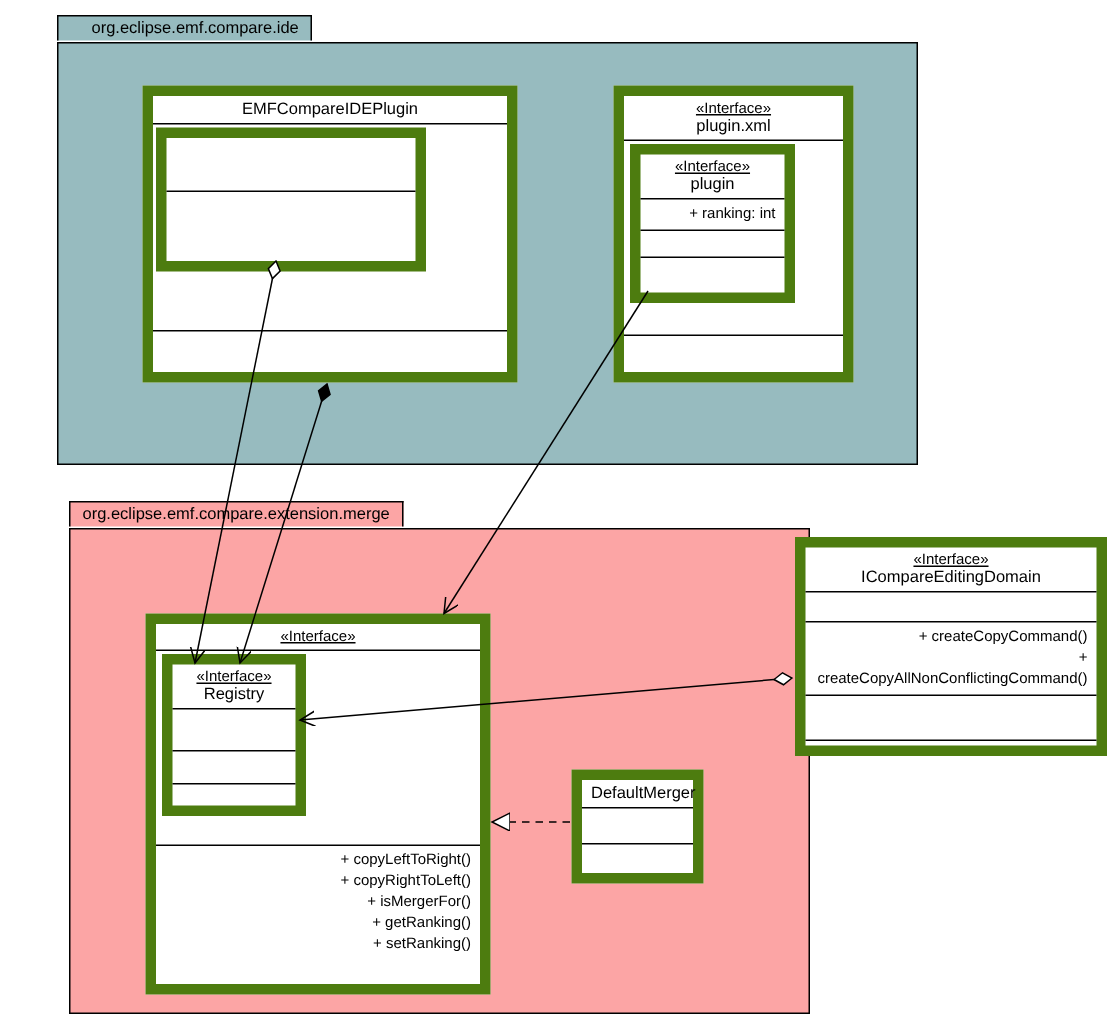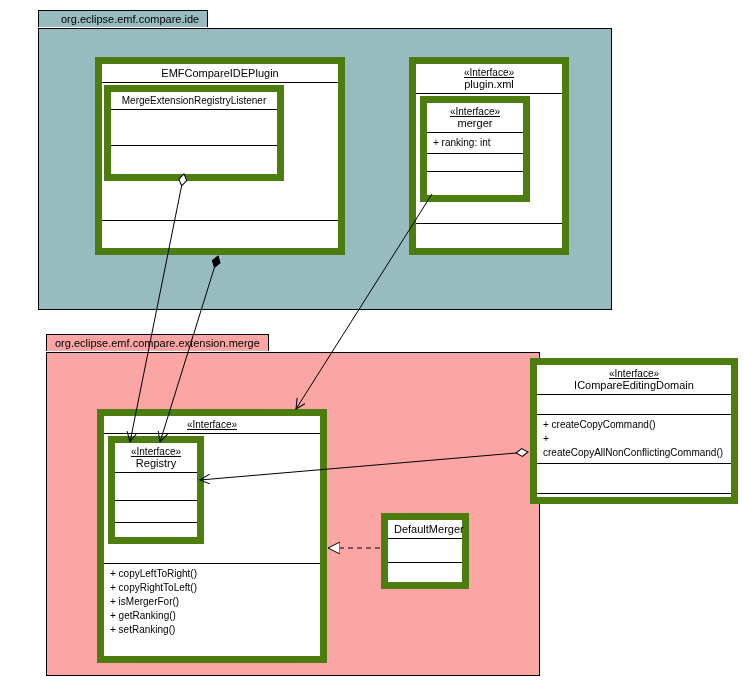--- a/index.html
+++ b/index.html
@@ -35,21 +35,21 @@
     border: 7px solid #4d7c0f;
   }
   .class-section {
     border-bottom: 1px solid #000;
     padding: 3px 6px;
     min-height: 16px;
   }
   .class-section:last-child { border-bottom: none; }
   .class-title { text-align: center; }
   .stereo { text-align: center; font-size: 10px; text-decoration: underline; }
-  .ops { font-size: 10px; line-height: 14px; }
+  .ops { font-size: 10px; line-height: 14px; text-align: right; }
   svg.overlay {
     position: absolute;
     top: 0; left: 0;
     width: 744px; height: 686px;
     pointer-events: none;
   }
 </style>
 </head>
 <body>
 
@@ -58,41 +58,38 @@
     <span>org.eclipse.emf.compare.ide</span>
   </div>
 
   <div class="class-box" style="left:56px; top:28px; width:250px; height:198px;">
     <div class="class-section class-title">
       <span>EMFCompareIDEPlugin</span>
     </div>
     <div class="class-section" style="position:relative; height:138px;">
 
       <div class="class-box" style="left:2px; top:2px; width:180px; height:96px;">
-        <div class="class-section class-title" style="font-size:10px;">
-          <span>MergeExtensionRegistryListener</span>
-        </div>
         <div class="class-section" style="height:36px;"></div>
         <div class="class-section" style="height:36px;"></div>
       </div>
     </div>
     <div class="class-section" style="height:36px;"></div>
   </div>
 
   <div class="class-box" style="left:370px; top:28px; width:160px; height:198px;">
     <div class="class-section">
       <div class="stereo">«Interface»</div>
       <div class="class-title">plugin.xml</div>
     </div>
     <div class="class-section" style="position:relative; height:130px;">
 
       <div class="class-box" style="left:4px; top:2px; width:110px; height:106px;">
         <div class="class-section">
           <div class="stereo">«Interface»</div>
-          <div class="class-title">merger</div>
+          <div class="class-title">plugin</div>
         </div>
         <div class="class-section ops">
           <span>+ ranking: int</span>
         </div>
         <div class="class-section" style="height:18px;"></div>
         <div class="class-section" style="height:18px;"></div>
       </div>
     </div>
     <div class="class-section" style="height:30px;"></div>
   </div>

